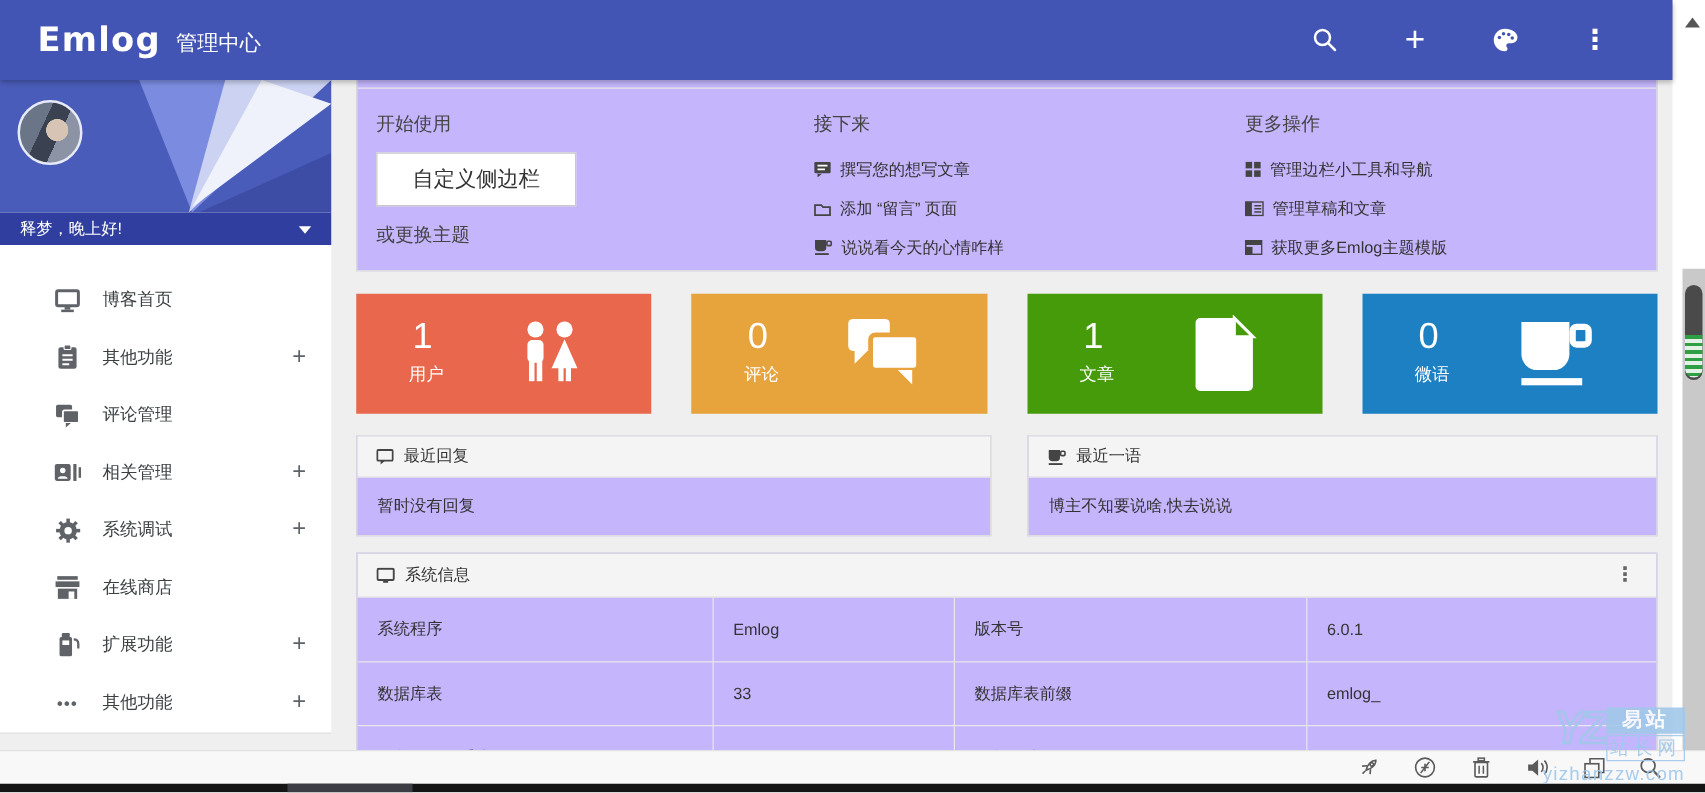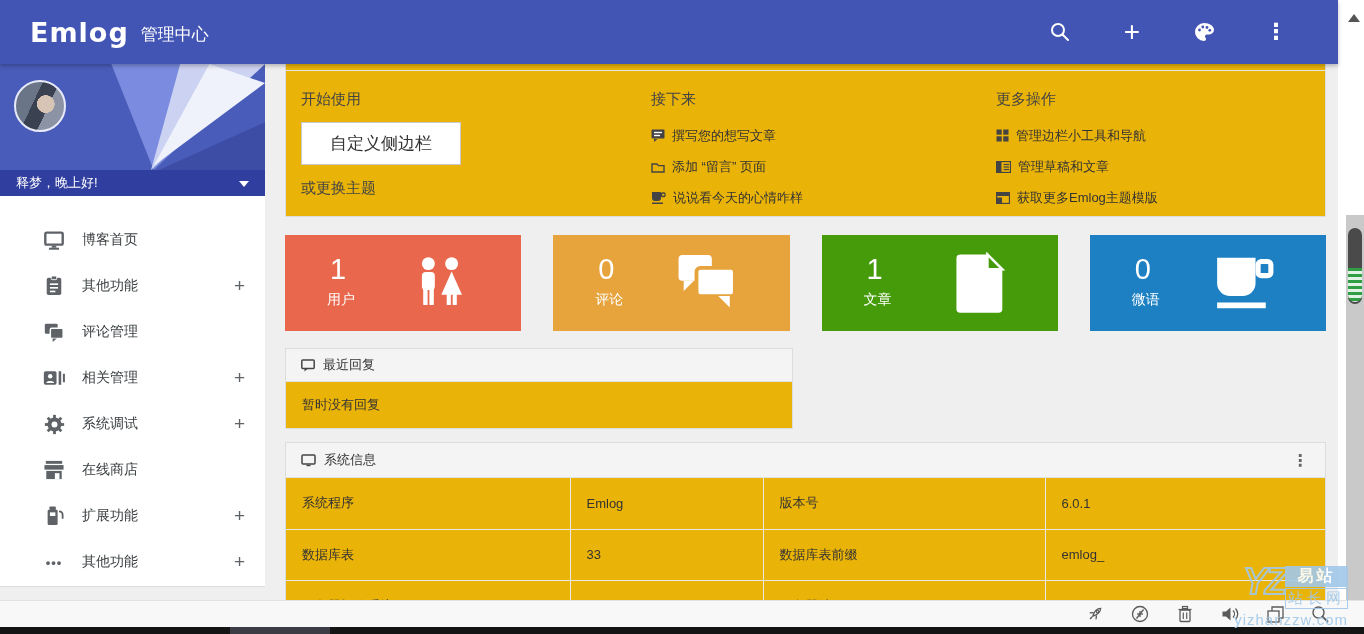--- a/index.html
+++ b/index.html
@@ -46,21 +46,21 @@
   .greet-caret { position:absolute; right:16px; top:11px; width:0; height:0;
                  border-left:5px solid transparent; border-right:5px solid transparent; border-top:6px solid #fff; }
   .menu { position:absolute; left:0; top:153px; width:265px; }
   .menu-item { height:46px; display:flex; align-items:center; padding:0 14px 0 43px; cursor:pointer; color:#3c4043; }
   .mi-icon { width:22px; height:24px; display:flex; align-items:center; justify-content:center; flex:none; }
   .mi-label { font-size:14px; margin-left:17px; color:#3c4043; }
   .mi-plus { margin-left:auto; font-size:19px; color:#5f6368; padding-right:6px; }
   .mi-ellipsis { font-size:13px; color:#5f6368; letter-spacing:1px; font-weight:bold; }
 
   
-  .panel { position:absolute; background:#eab308; border:1px solid #ddd; }
+  .panel { position:absolute; background:#c4b5fd; border:1px solid #ddd; }
   .welcome { left:285px; top:64px; width:1041px; height:153px; border-top:none; overflow:hidden; }
   .hairline { position:absolute; left:0; top:6px; width:100%; height:1px; background:#e7e7e7; }
   .w-col { position:absolute; top:0; }
   .w-col1 { left:15px; } .w-col2 { left:365px; } .w-col3 { left:710px; }
   .w-title { margin-top:26px; font-size:15px; color:#444; }
   .w-btn { margin-top:13px; display:inline-block; border:1px solid #c9c9c9; background:#fff; color:#333;
            font-size:17px; padding:9px 28px; cursor:pointer; font-family:inherit; }
   .w-link { margin-top:14px; font-size:15px; color:#444; cursor:pointer; }
   .w-list { margin-top:11px; }
   .w-item { display:flex; align-items:center; gap:7px; height:31px; font-size:13px; color:#333; cursor:pointer; }
@@ -396,20 +396,31 @@
     <div class="pnl-header">
       <svg width="14" height="13" viewBox="0 0 14 13">
           <rect x="0.8" y="1" width="12.4" height="8.5" rx="1" fill="none" stroke="#444" stroke-width="1.5"></rect>
           <path d="M3.5 9.5 L3.5 12.5 L7 9.5 Z" fill="#444"></path>
         </svg>
       <span>最近回复</span>
     </div>
     <div class="pnl-body">暂时没有回复</div>
   </div>
 
+  <div class="panel recent-whisper">
+    <div class="pnl-header">
+      <svg width="15" height="13" viewBox="0 0 15 13">
+          <path d="M1 1 h9 v6 a3 3 0 0 1 -3 3 h-3 a3 3 0 0 1 -3 -3 Z" fill="#444"></path>
+          <rect x="10.5" y="2" width="3.5" height="3.5" rx="1" fill="none" stroke="#444" stroke-width="1.3"></rect>
+          <rect x="1" y="11.5" width="11" height="1.5" fill="#444"></rect>
+        </svg>
+      <span>最近一语</span>
+    </div>
+    <div class="pnl-body">博主不知要说啥,快去说说</div>
+  </div>
 
   <div class="panel sysinfo">
     <div class="pnl-header" style="height:35px">
       <svg width="15" height="13" viewBox="0 0 15 13">
           <rect x="1" y="1" width="13" height="9" rx="1" fill="none" stroke="#444" stroke-width="1.5"></rect>
           <rect x="5.5" y="10.8" width="4" height="1.4" fill="#444"></rect>
         </svg>
       <span>系统信息</span>
       <span class="sys-kebab">⋮</span>
     </div>

